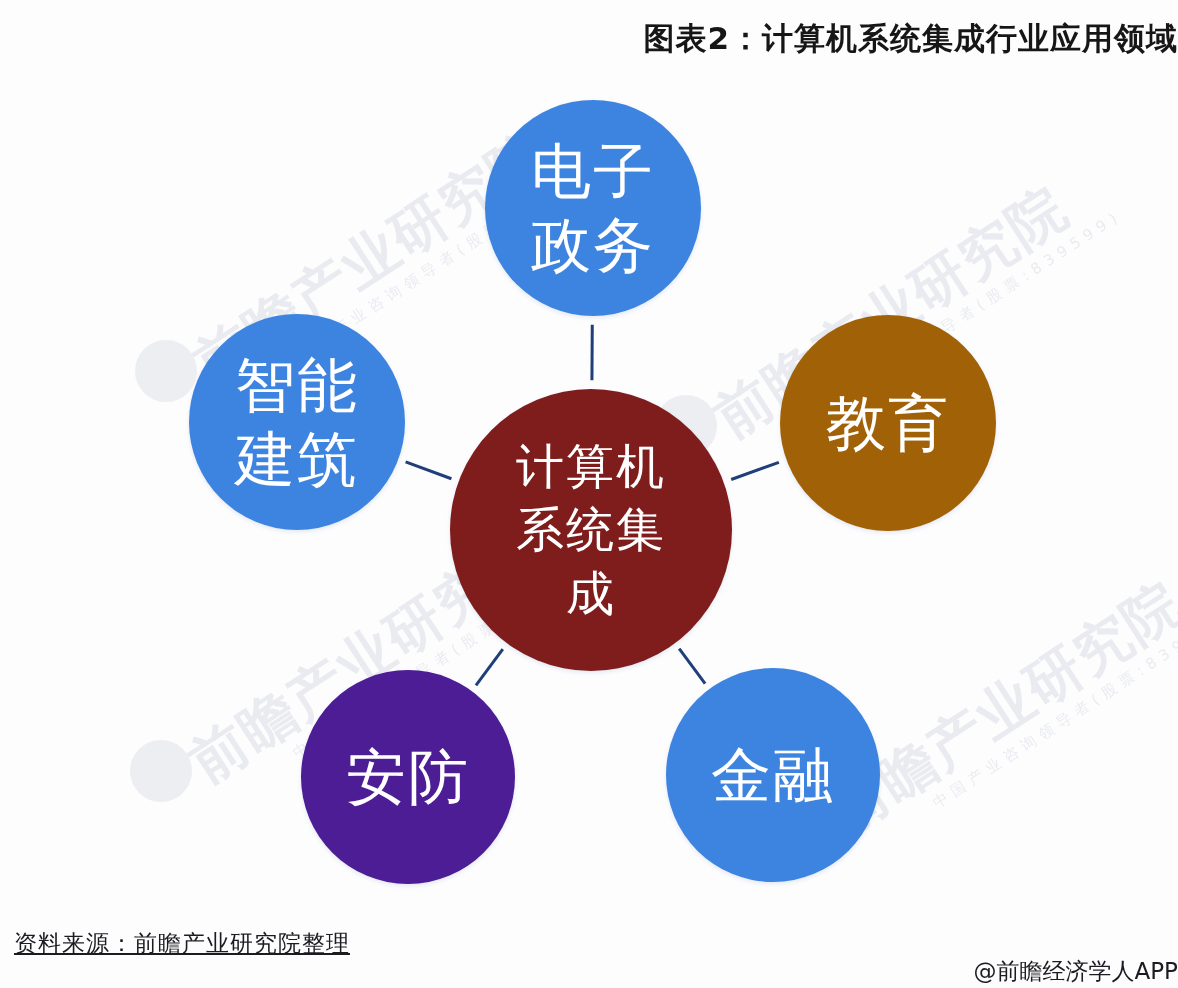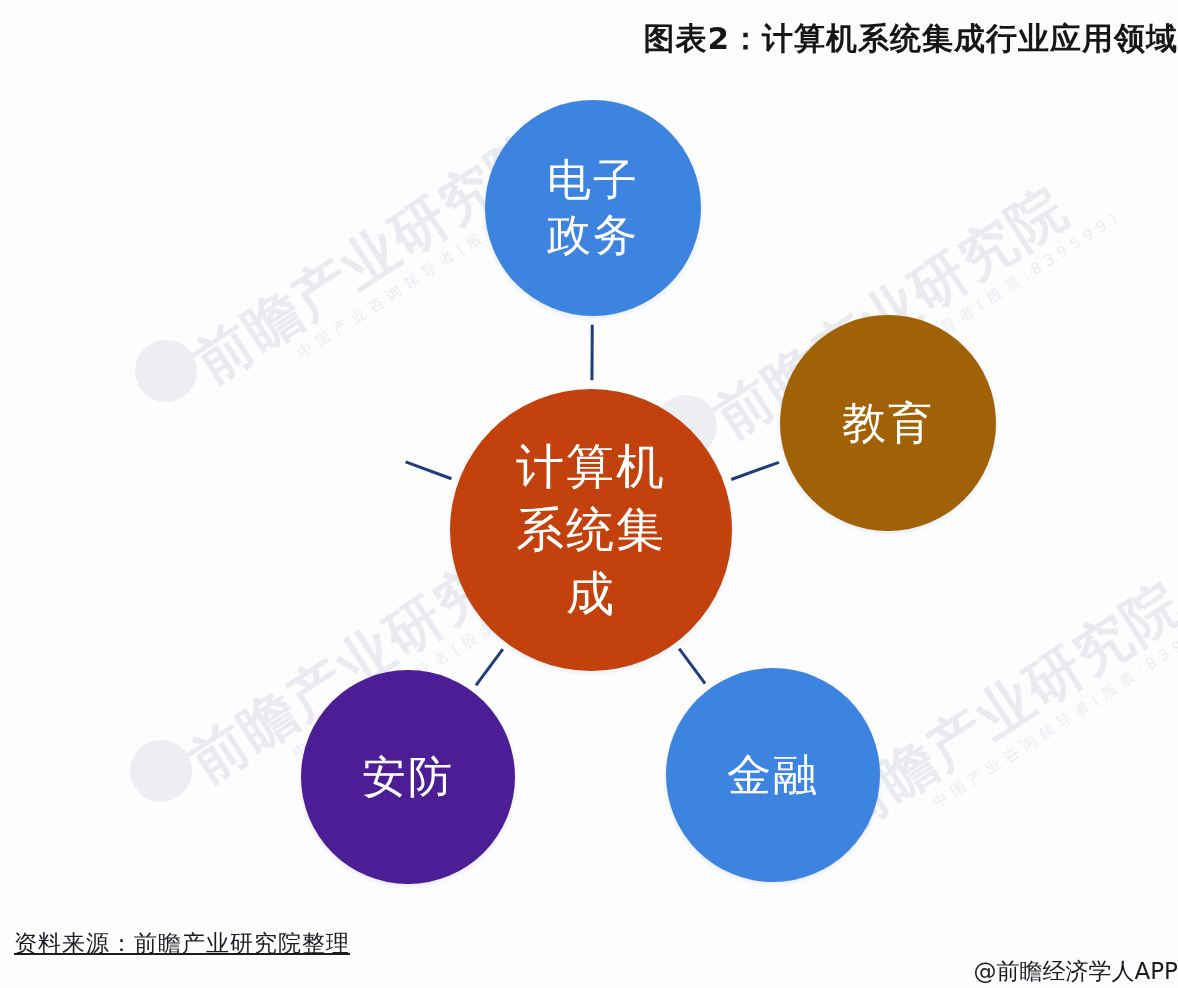--- a/index.html
+++ b/index.html
@@ -24,21 +24,21 @@
   .wm-logo {
     position: absolute; width: 62px; height: 62px; border-radius: 50%;
     background: #e7eaef; opacity: 0.8;
   }
   .node {
     position: absolute; border-radius: 50%;
     display: flex; align-items: center; justify-content: center; text-align: center;
     color: #ffffff; box-sizing: border-box;
     box-shadow: 0 2px 4px rgba(40, 80, 150, 0.12);
   }
-  .node-label { white-space: pre-line; line-height: 1.24; font-size: 44px; letter-spacing: 2px; }
+  .node-label { white-space: pre-line; line-height: 1.24; font-size: 60px; letter-spacing: 2px; }
   .center .node-label { font-size: 48px; line-height: 1.32; }
   .source {
     position: absolute; left: 14px; top: 928px; font-size: 23px; color: #1b1b22;
     letter-spacing: 1px;
     text-decoration: underline;
   }
   .credit {
     position: absolute; right: 0; top: 928px; font-size: 23px; color: #1b1b22; margin-top: 28px;
   }
 </style>
@@ -59,34 +59,38 @@
       <div class="watermark" style="left: 840px; top: 780px;"><span>前瞻产业研究院</span><span class="sub">中国产业咨询领导者(股票:839599)</span></div>
     </div>
   <svg id="connectors" width="1178" height="988" style="position:absolute;left:0;top:0;">
       <line x1="591.9301730225229" y1="380.24214337380795" x2="592.2747919679672" y2="324.75849315729056" stroke="#1f3e7a" stroke-width="3"></line>
       <line x1="731.1824318652586" y1="479.4965649509001" x2="778.8641866692404" y2="462.31828965114903" stroke="#1f3e7a" stroke-width="3"></line>
       <line x1="679.1750819087939" y1="648.6972256464533" x2="705.0999341366843" y2="683.596065183998" stroke="#1f3e7a" stroke-width="3"></line>
       <line x1="502.81823352683386" y1="649.0212913599565" x2="475.941384775147" y2="685.2976937734354" stroke="#1f3e7a" stroke-width="3"></line>
       <line x1="451.4150163225012" y1="478.7238835470412" x2="405.6088816134468" y2="461.8971401845315" stroke="#1f3e7a" stroke-width="3"></line>
     </svg>
 
-  <div class="node center" id="node-center" style="left: 450px; top: 389px; width: 282px; height: 282px; background: #c2410c; color: rgb(255, 255, 255);">
+  <div class="node center" id="node-center" style="left: 450px; top: 389px; width: 282px; height: 282px; background: #7f1d1d; color: rgb(255, 255, 255);">
     <span class="node-label">计算机
 系统集
 成</span>
   </div>
   <div class="node spoke" style="left: 485px; top: 100px; width: 216px; height: 216px; background: rgb(61, 132, 224); color: rgb(255, 255, 255);">
     <span class="node-label">电子
 政务</span>
   </div>
   <div class="node spoke" style="left: 780px; top: 315px; width: 216px; height: 216px; background: #a16207; color: rgb(255, 255, 255);">
     <span class="node-label">教育</span>
   </div>
   <div class="node spoke" style="left: 666px; top: 668px; width: 214px; height: 214px; background: rgb(61, 132, 224); color: rgb(255, 255, 255);">
     <span class="node-label">金融</span>
   </div>
   <div class="node spoke" style="left: 301px; top: 670px; width: 214px; height: 214px; background: #4c1d95; color: rgb(255, 255, 255);">
     <span class="node-label">安防</span>
   </div>
+  <div class="node spoke" style="left: 189px; top: 314px; width: 216px; height: 216px; background: rgb(61, 132, 224); color: rgb(255, 255, 255);">
+    <span class="node-label">智能
+建筑</span>
+  </div>
 </div>
 
 <div class="source">资料来源：前瞻产业研究院整理</div>
 <div class="credit">@前瞻经济学人APP</div>
 
 </body></html>

